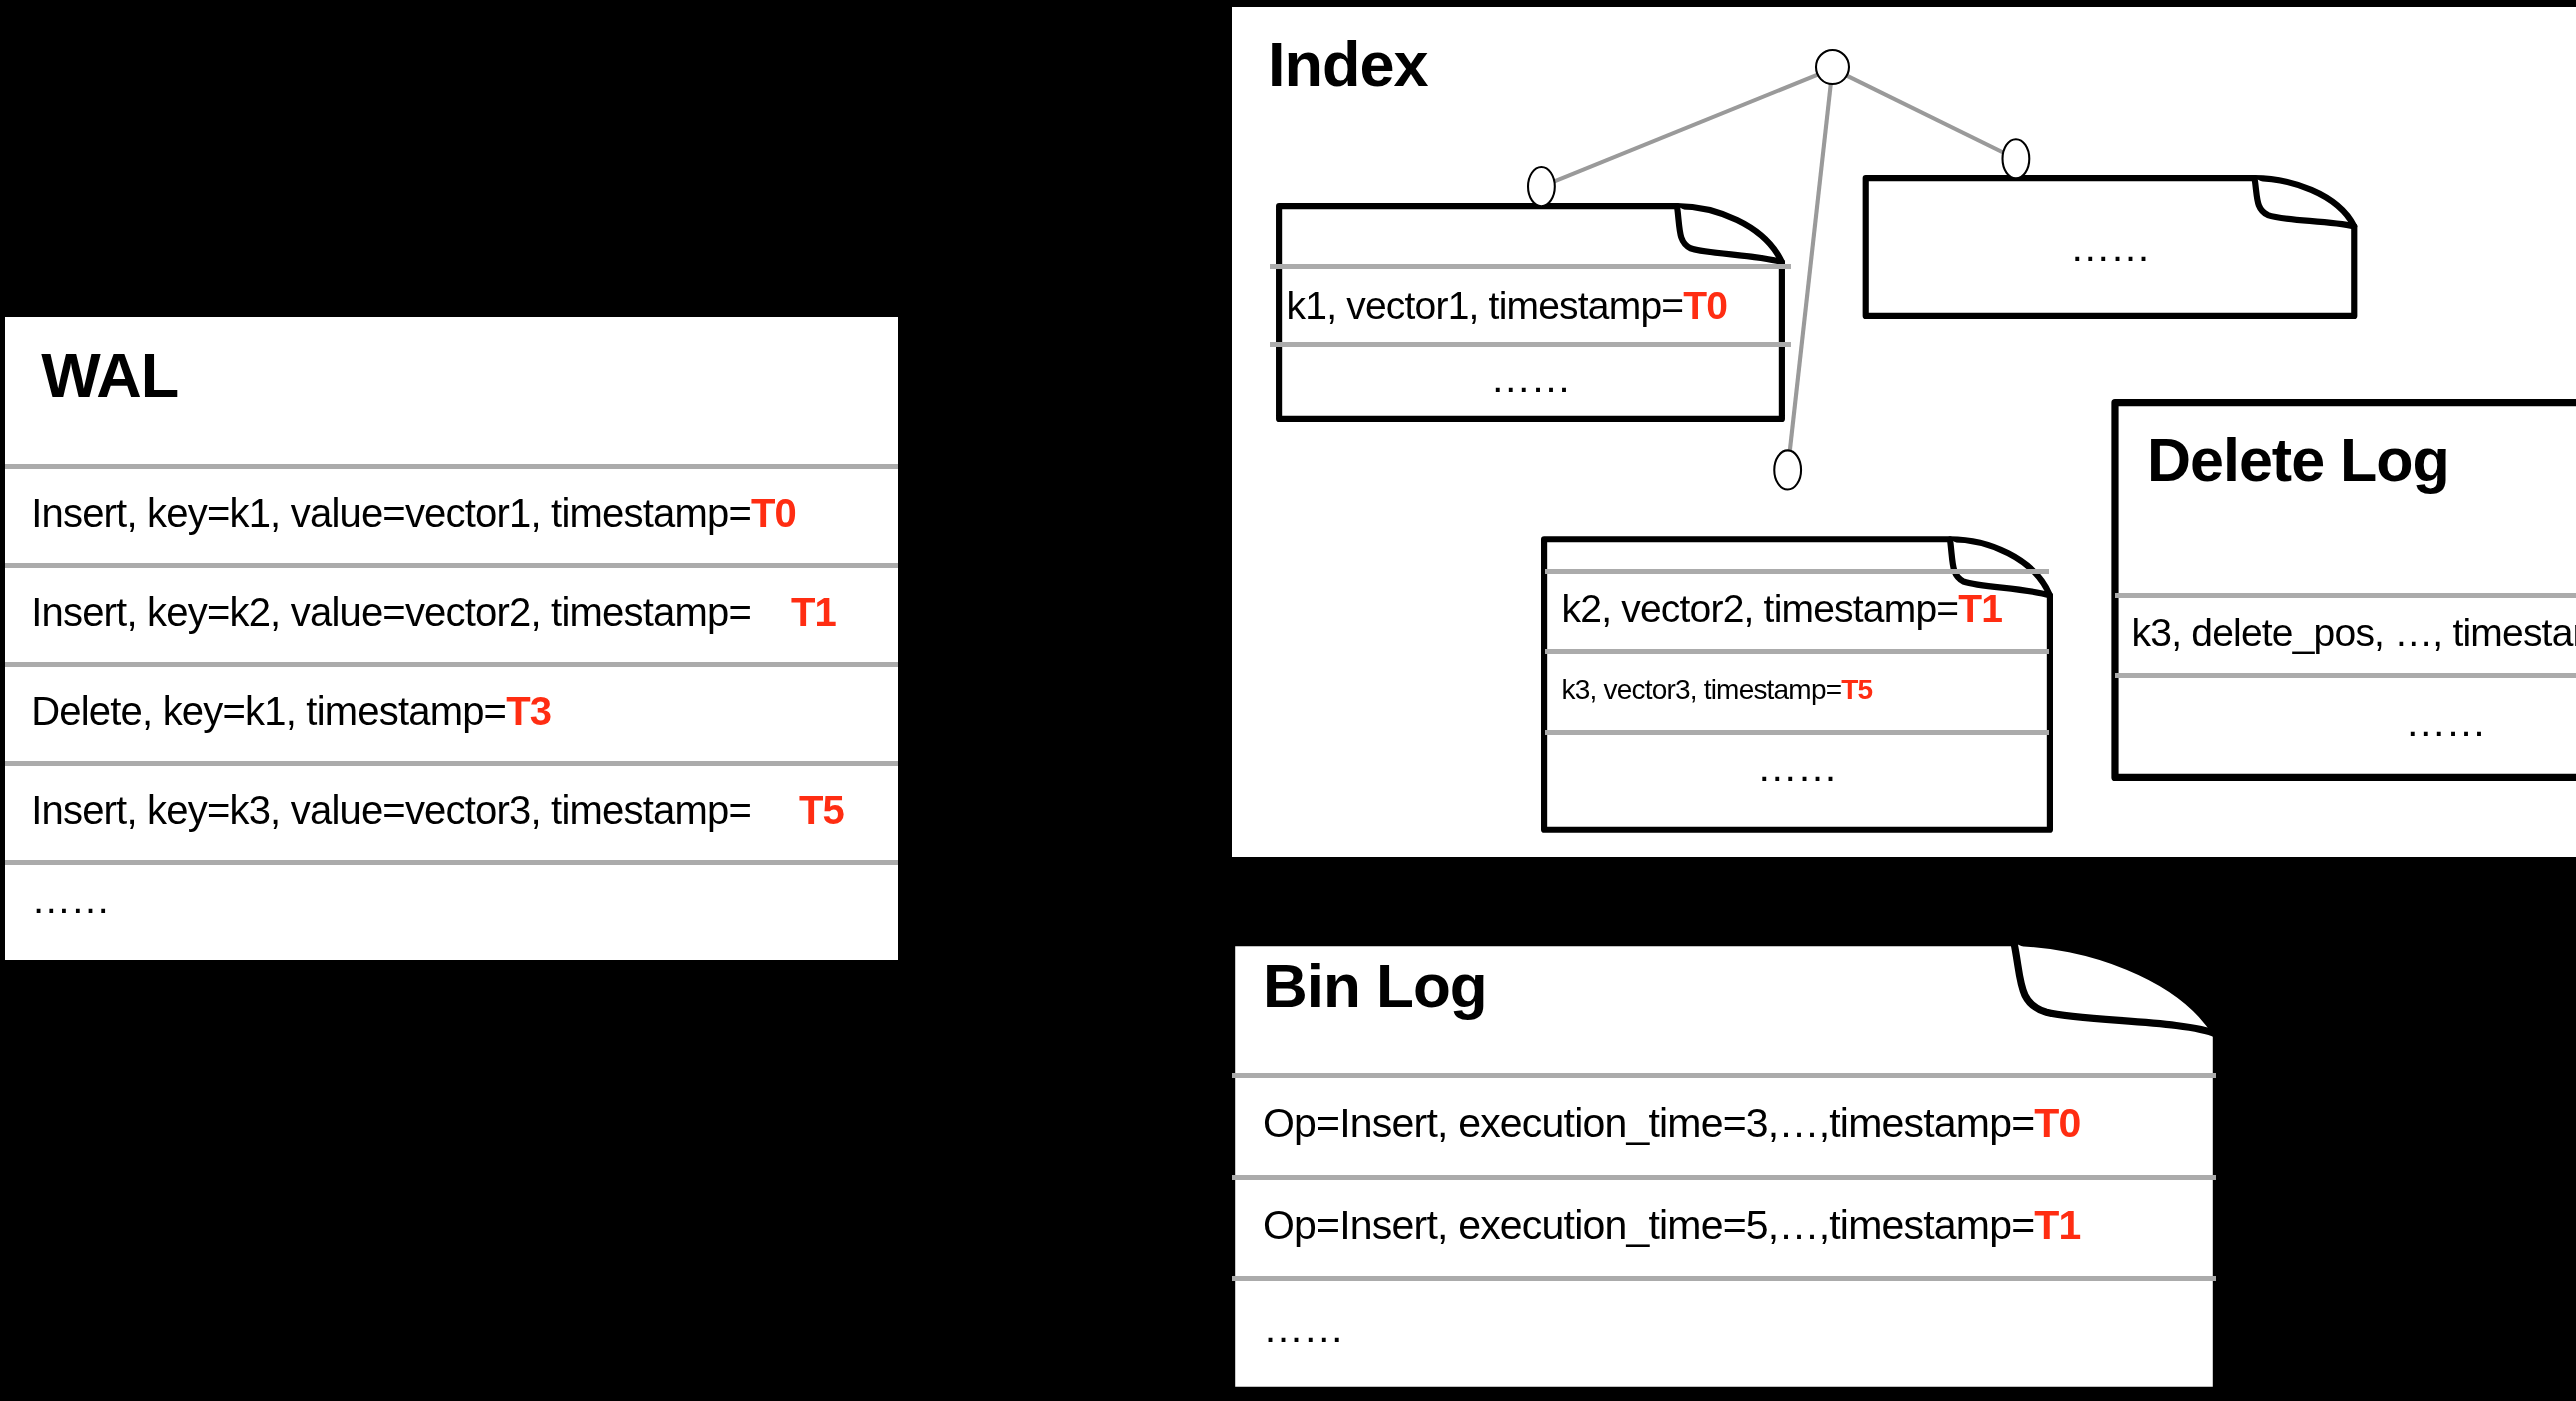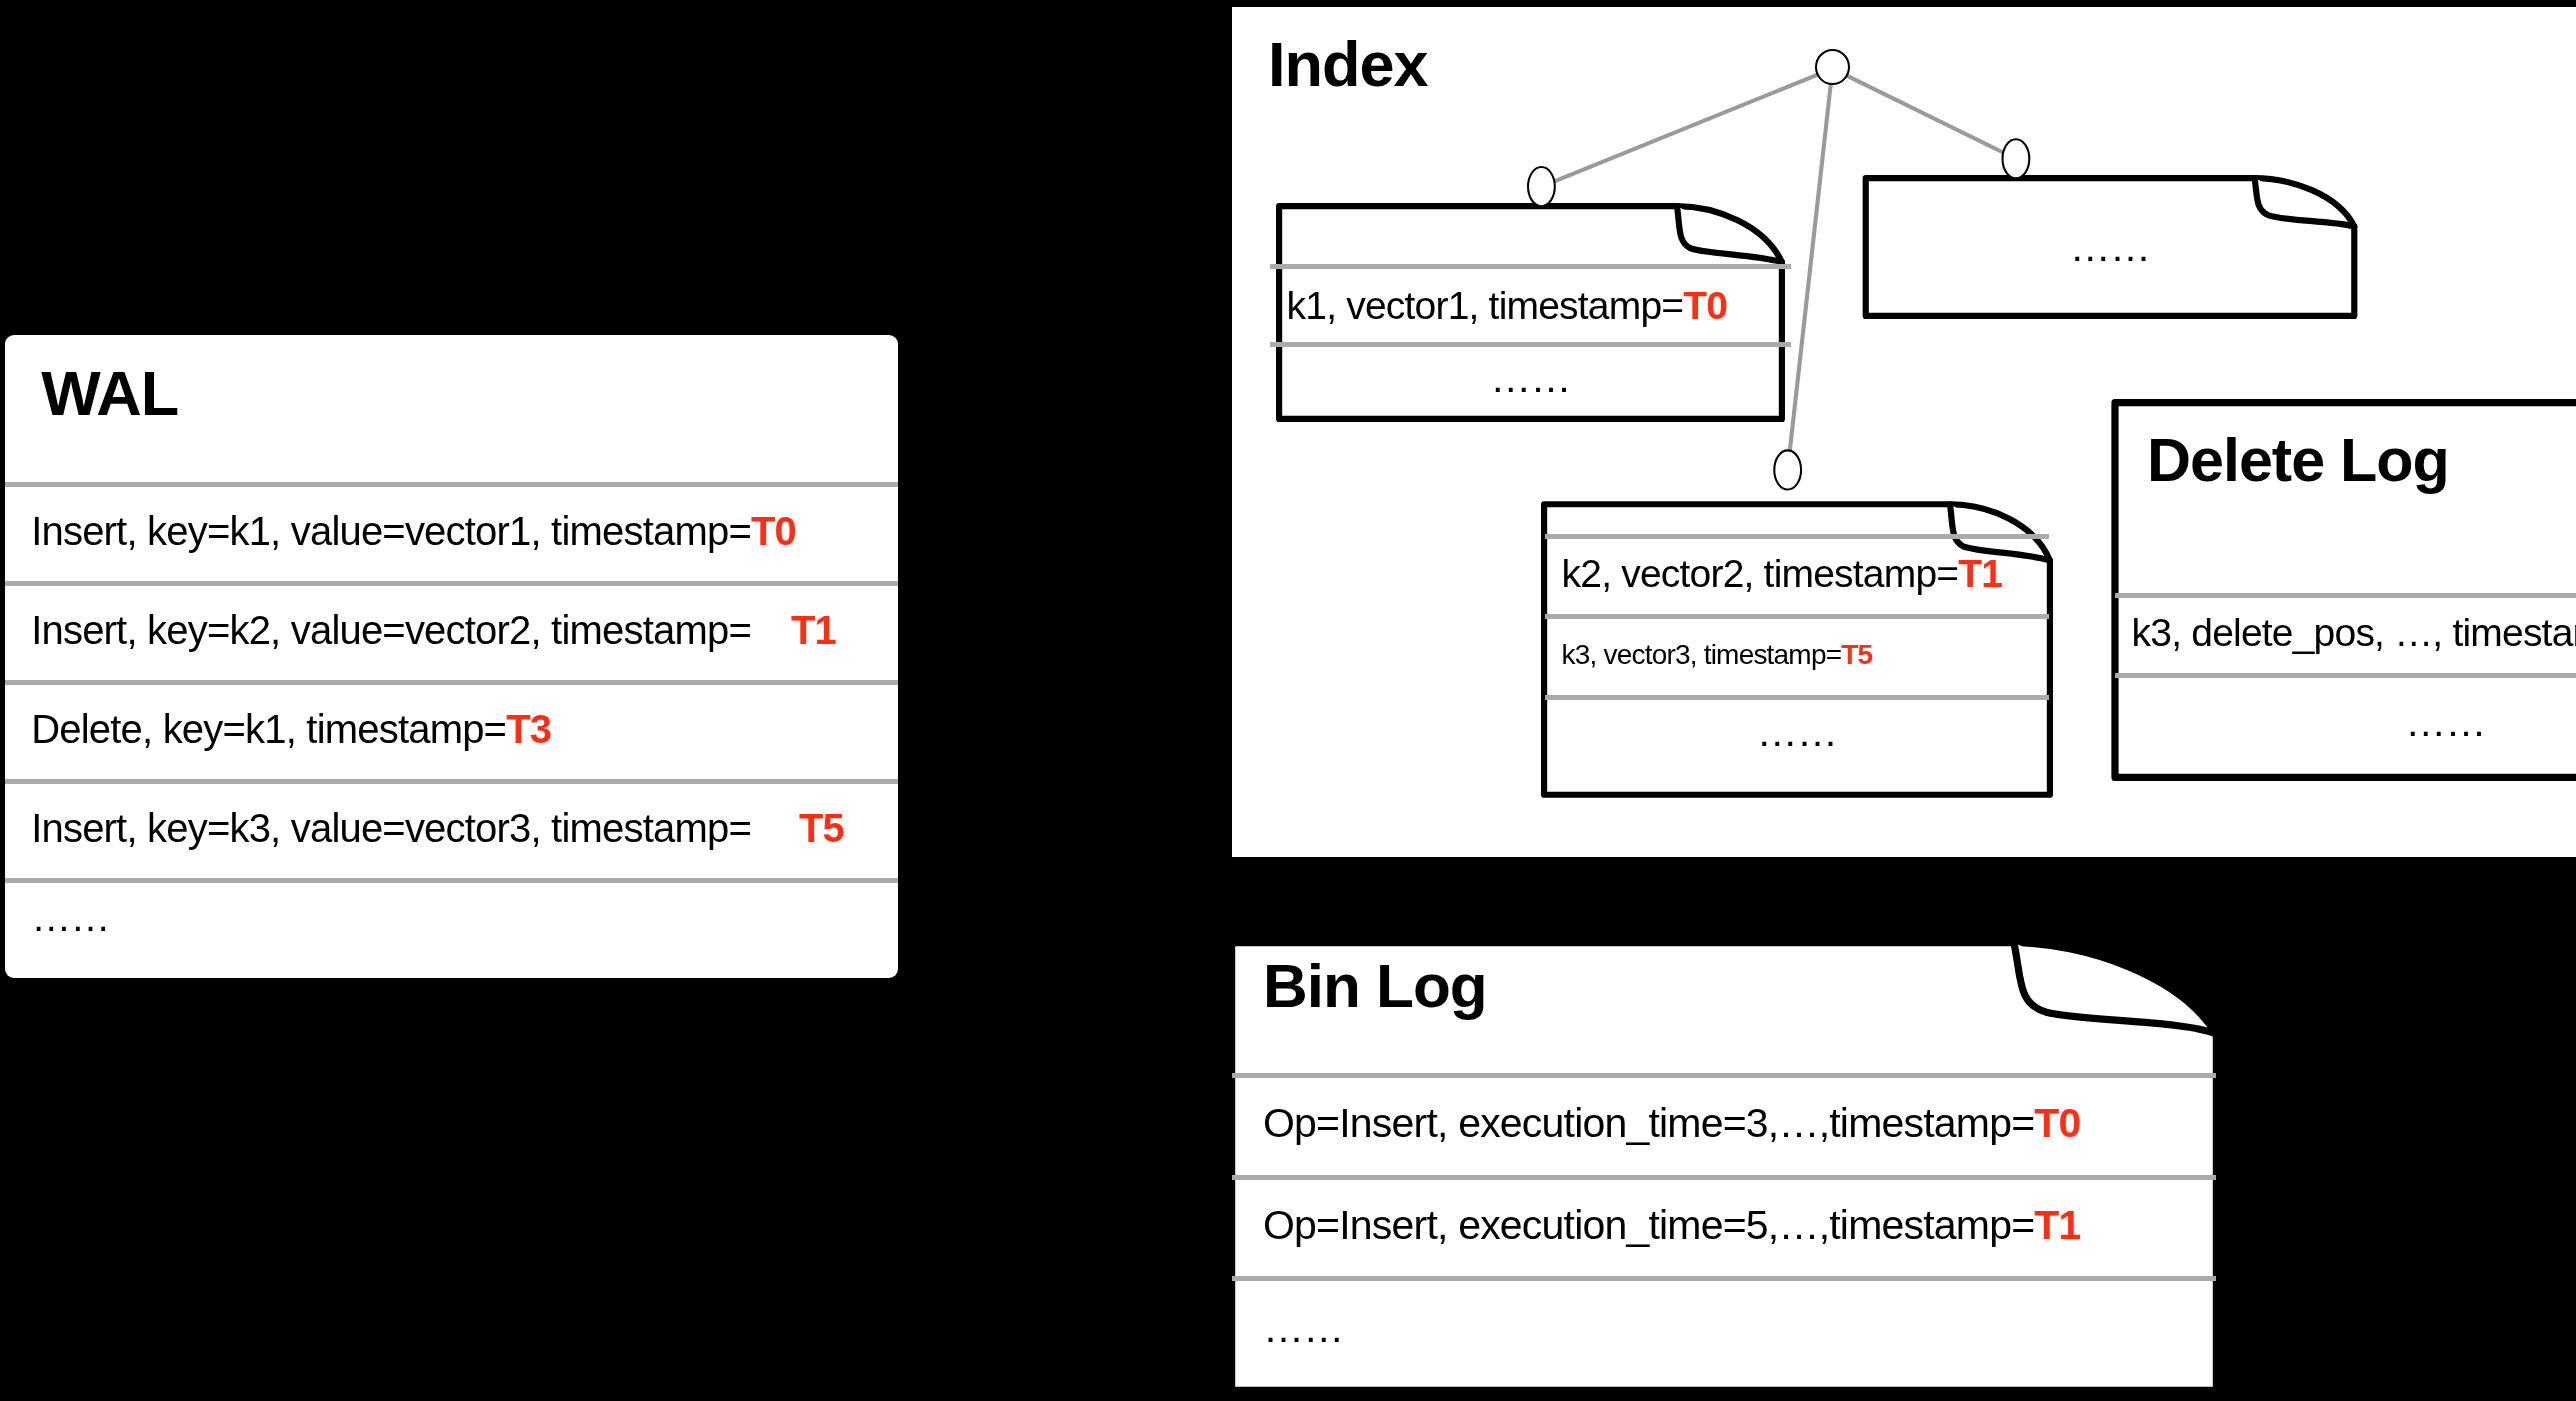--- a/index.html
+++ b/index.html
@@ -22,21 +22,21 @@
   .tree line{stroke:#9a9a9a;stroke-width:8;}
   .tree ellipse{fill:#fff;stroke:#000;stroke-width:4;}
 </style>
 </head>
 <body>
 
 <div class="panel" style="left:1232px;top:7.2px;width:1578px;height:850px;">
   <div class="title" style="left:36px;top:20.6px;font-size:63px;">Index</div>
 </div>
 
-<div class="panel" style="left:5.2px;top:335px;width:893px;height:643px;border-radius:9px;">
+<div class="panel" style="left:5.2px;top:317px;width:893px;height:643px;border-radius:0;">
   <div class="title" style="left:36px;top:21.6px;font-size:63px;">WAL</div>
   <div class="sep" style="top:147px;left:0;right:0;"></div>
   <div class="sep" style="top:246px;left:0;right:0;"></div>
   <div class="sep" style="top:345px;left:0;right:0;"></div>
   <div class="sep" style="top:444px;left:0;right:0;"></div>
   <div class="sep" style="top:543px;left:0;right:0;"></div>
   <div class="row" style="top:150px;height:93px;">
     <span>Insert, key=k1, value=vector1, timestamp=</span>
       <span class="ts">T0</span>
   </div>
@@ -76,21 +76,21 @@
 <div class="doc" style="left:1862px;top:175px;width:496px;height:144px;">
   <svg class="doc-svg" viewBox="0 0 962 280">
     <path class="page" d="M6,6 H762 C830,6 924,36 956,100 V274 H6 Z"></path>
     <path class="flap" d="M762,6 C768,44 764,66 788,78 C822,90 904,88 956,100" fill="none"></path>
   </svg>
   <div class="row centered" style="top:44px;height:57px;font-size:41px;">
     <span>……</span>
   </div>
 </div>
 
-<div class="doc" style="left:1541px;top:474px;width:512px;height:351px;">
+<div class="doc" style="left:1541px;top:509px;width:512px;height:351px;">
   <svg class="doc-svg" viewBox="0 0 994 576">
     <path class="page" d="M6,6 H794 C867,6 958,42 988,115 V570 H6 Z"></path>
     <path class="flap" d="M794,6 C800,50 796,76 820,88 C856,100 936,100 988,115" fill="none"></path>
   </svg>
   <div class="sep" style="top:60px;"></div>
   <div class="sep" style="top:140px;"></div>
   <div class="sep" style="top:221px;"></div>
   <div class="row" style="top:66px;height:67px;left:20.6px;font-size:39px;">
     <span>k2, vector2, timestamp=</span>
       <span class="ts">T1</span>

